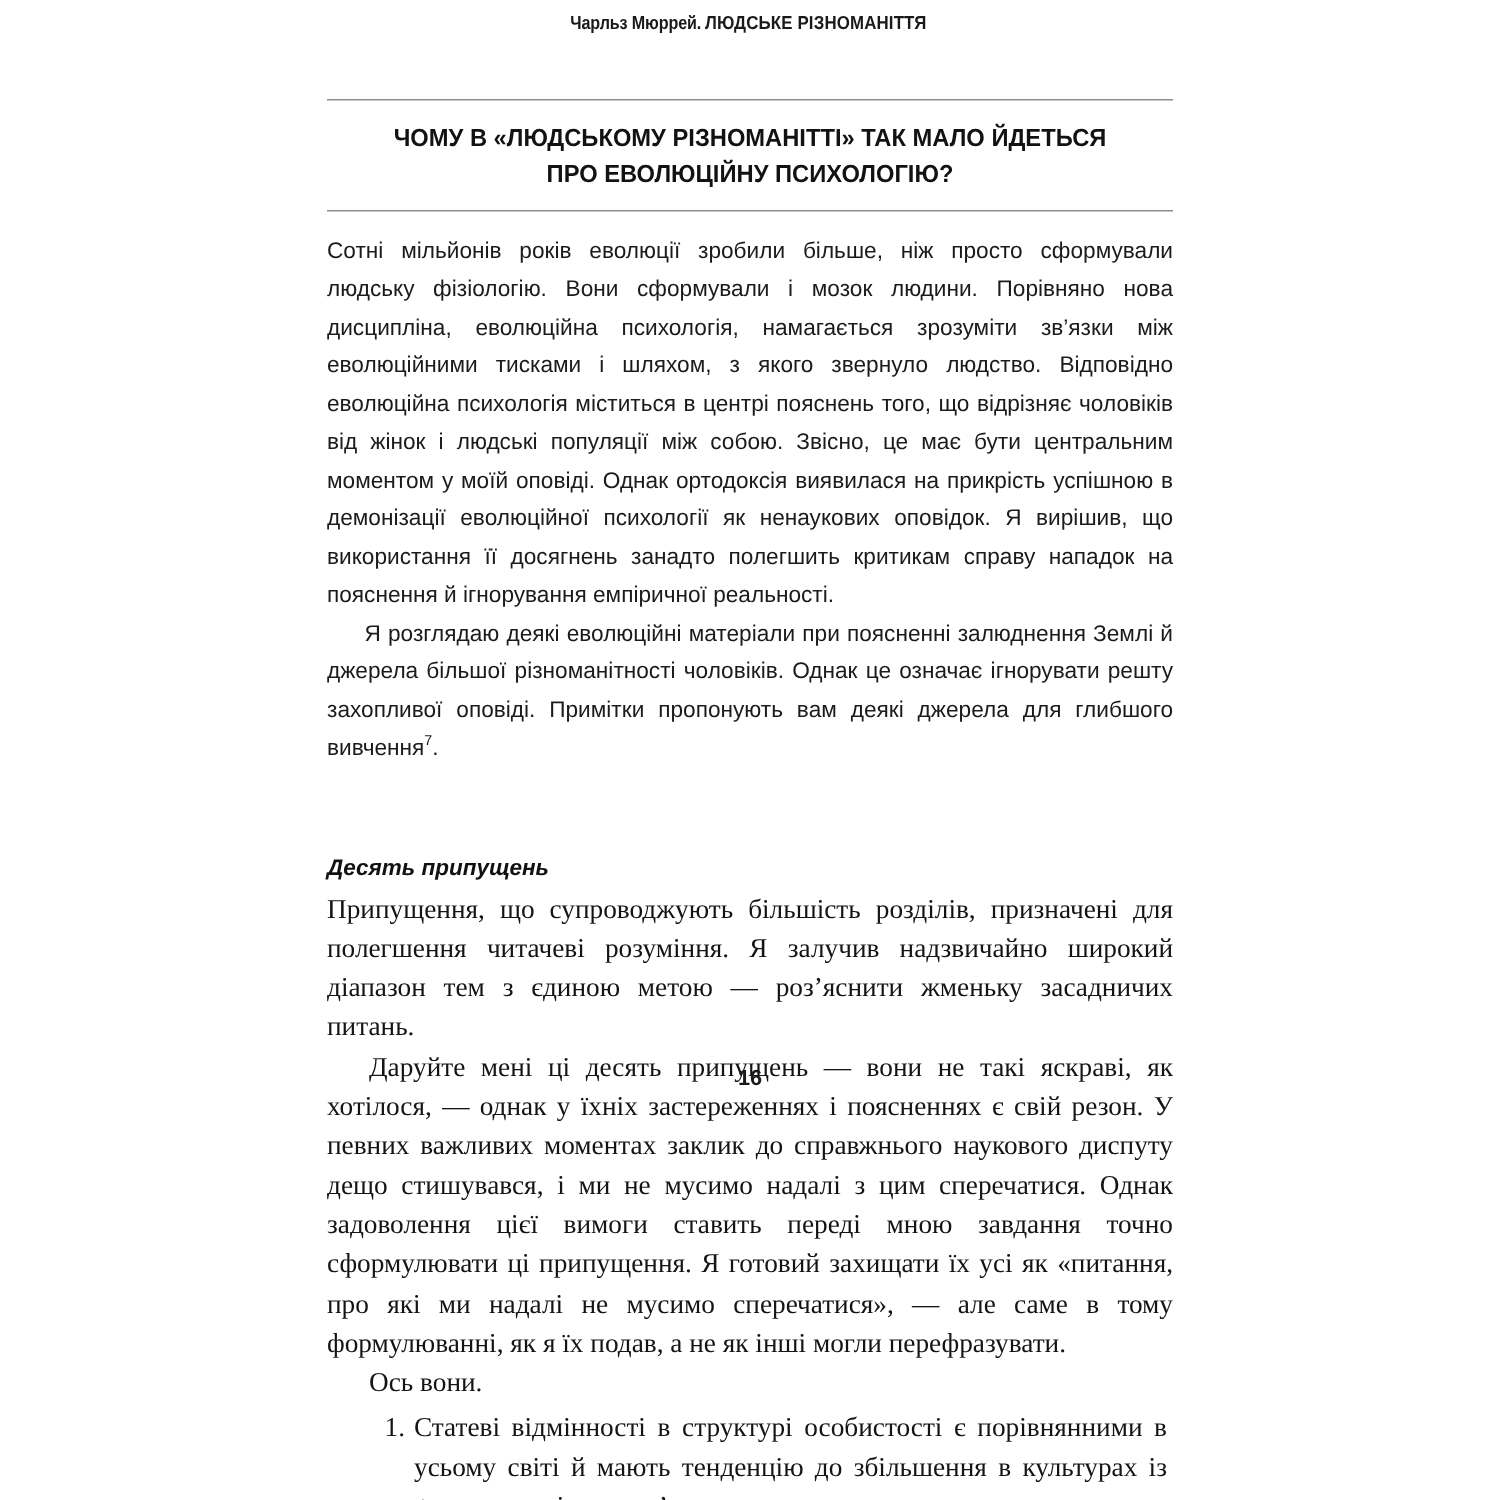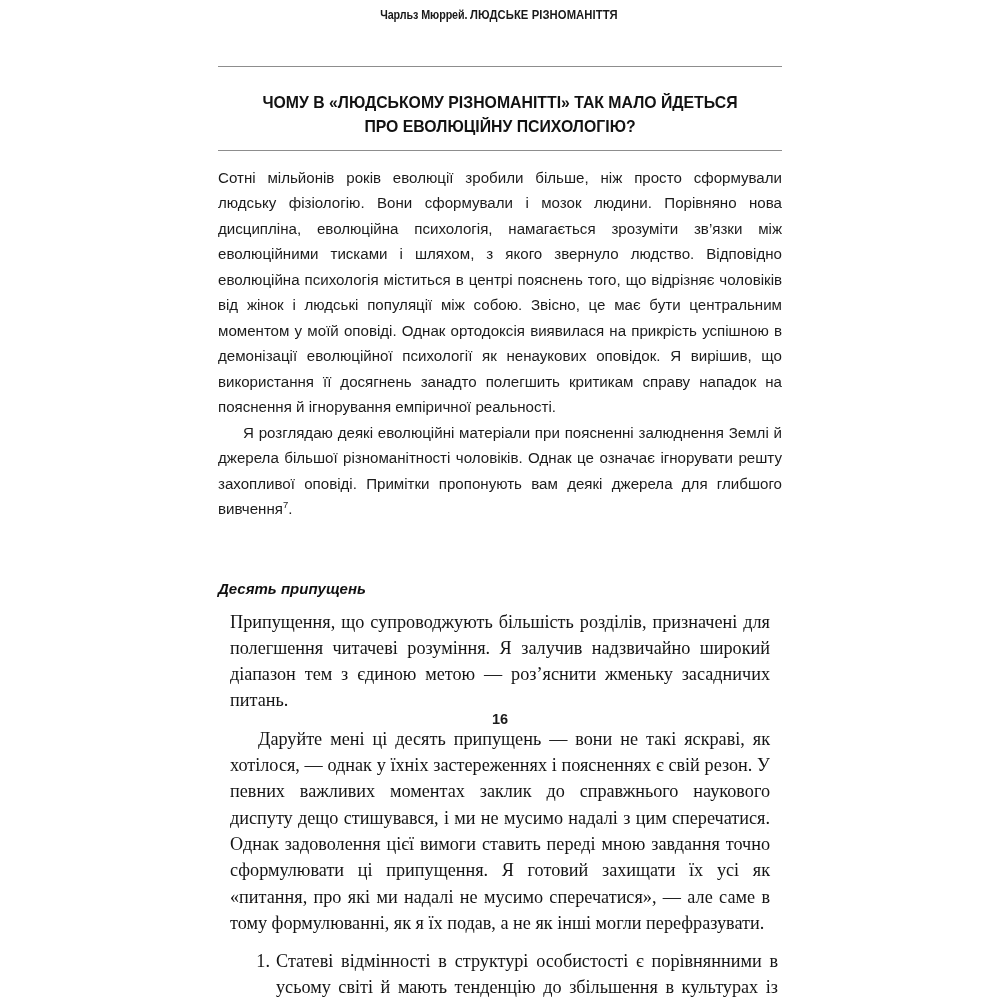--- a/index.html
+++ b/index.html
@@ -55,21 +55,21 @@
     left: 218px;
     top: 0;
     width: 564px;
   }
 
   
   .title-block {
     margin-top: 66px;
     border-top: 1.6px solid #8d8d8d;
     border-bottom: 1.6px solid #8d8d8d;
-    padding: 23px 0 11px 0;
+    padding: 13px 0 11px 0;
   }
   .chapter-title {
     font-family: "Liberation Sans", sans-serif;
     font-size: 16.4px;
     font-weight: 600;
     line-height: 1.48;
     text-align: center;
     letter-spacing: 0px;
     color: #121212;
     transform: scaleX(0.965);
@@ -114,21 +114,21 @@
   .serif-body {
     font-family: "Liberation Serif", serif;
     font-size: 18.2px;
     line-height: 26.3px;
     text-align: justify;
     text-justify: inter-word;
     color: #141414;
     margin-top: 6px;
   }
   .serif-body p {
-    margin: 12px;
+    margin: 0;
   }
   .serif-body p.indent {
     text-indent: 28px;
   }
 
   
   ol.assumptions {
     font-family: "Liberation Serif", serif;
     font-size: 18.2px;
     line-height: 26.3px;
@@ -188,20 +188,21 @@
     <div class="sans-body">
       <p class="first">Сотні мільйонів років еволюції зробили більше, ніж просто сформували людську фізіологію. Вони сформували і мозок людини. Порівняно нова дисципліна, еволюційна психологія, намагається зрозуміти зв’язки між еволюційними тисками і шляхом, з якого звернуло людство. Відповідно еволюційна психологія міститься в центрі пояснень того, що відрізняє чоловіків від жінок і людські популяції між собою. Звісно, це має бути центральним моментом у моїй оповіді. Однак ортодоксія виявилася на прикрість успішною в демонізації еволюційної психології як ненаукових оповідок. Я вирішив, що використання її досягнень занадто полегшить критикам справу нападок на пояснення й ігнорування емпіричної реальності.</p>
       <p class="indent"><span>Я розглядаю деякі еволюційні матеріали при поясненні залюднення Землі й джерела більшої різноманітності чоловіків. Однак це означає ігнорувати решту захопливої оповіді. Примітки пропонують вам деякі джерела для глибшого вивчення</span><sup class="fn">7</sup><span>.</span></p>
     </div>
 
     <div class="subhead">Десять припущень</div>
 
     <div class="serif-body">
       <p>Припущення, що супроводжують більшість розділів, призначені для полегшення читачеві розуміння. Я залучив надзвичайно широкий діапазон тем з єдиною метою — роз’яснити жменьку засадничих питань.</p>
       <p class="indent">Даруйте мені ці десять припущень — вони не такі яскраві, як хотілося, — однак у їхніх застереженнях і поясненнях є свій резон. У певних важливих моментах заклик до справжнього наукового диспуту дещо стишувався, і ми не мусимо надалі з цим сперечатися. Однак задоволення цієї вимоги ставить переді мною завдання точно сформулювати ці припущення. Я готовий захищати їх усі як «питання, про які ми надалі не мусимо сперечатися», — але саме в тому формулюванні, як я їх подав, а не як інші могли перефразувати.</p>
+      <p class="indent">Ось вони.</p>
     </div>
 
     <ol class="assumptions">
       <li>Статеві відмінності в структурі особистості є порівнянними в усьому світі й мають тенденцію до збільшення в культурах із ґендерним рівноправ’ям.</li>
       <li>У середньому жінки у світовому масштабі мають переваги у вербальних здібностях і соціальному пізнанні, тоді як у чоловіків переважають зорово-просторові й математичні здібності.</li>
     </ol>
 
   </div>
 
   <div class="folio">16</div>

